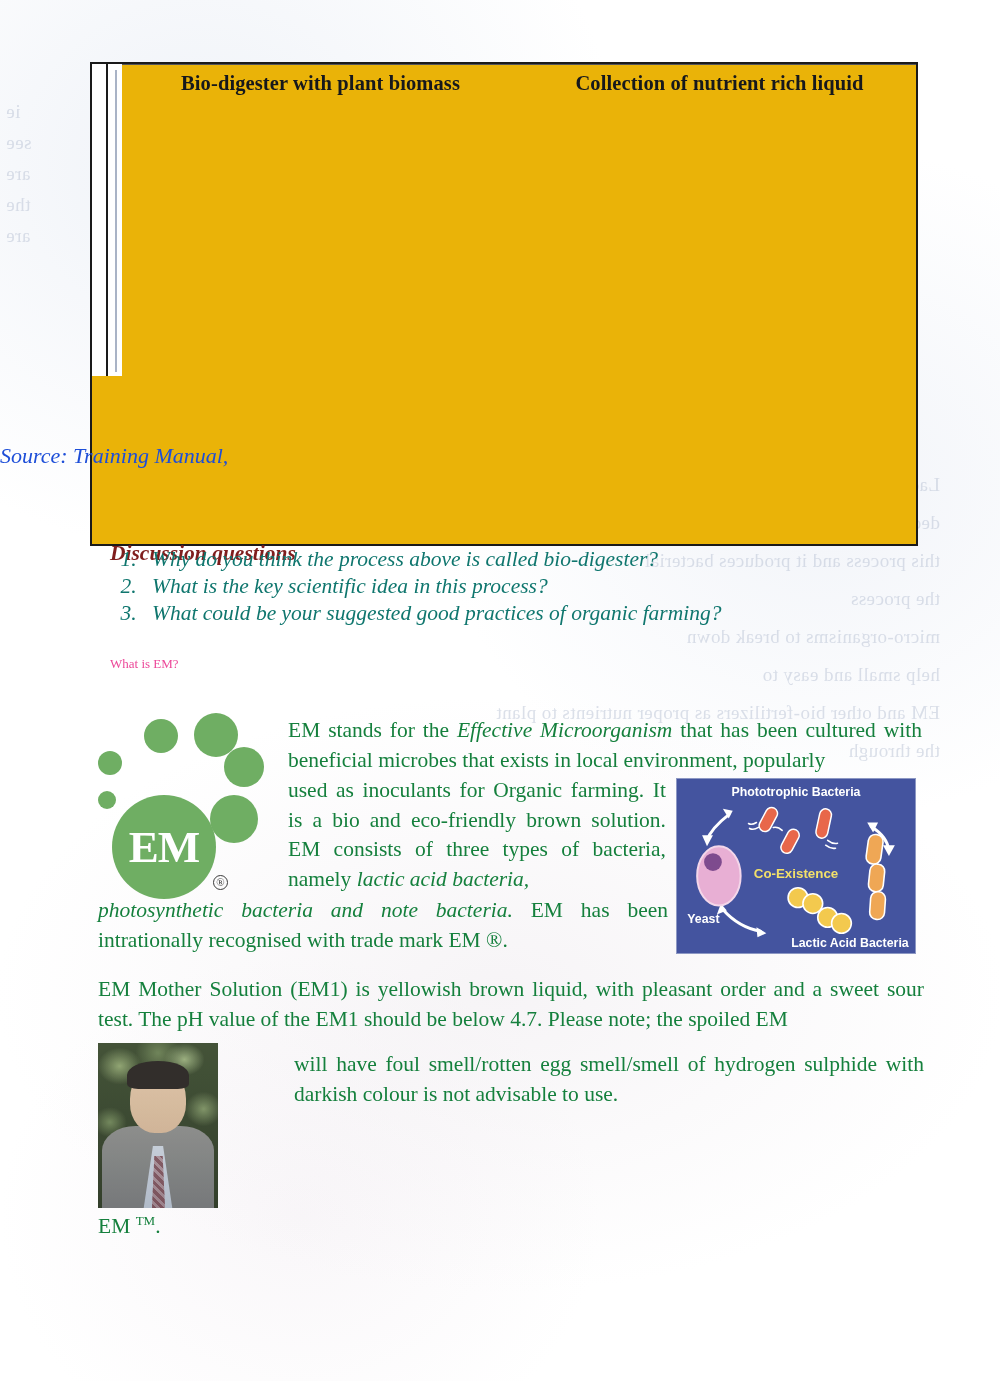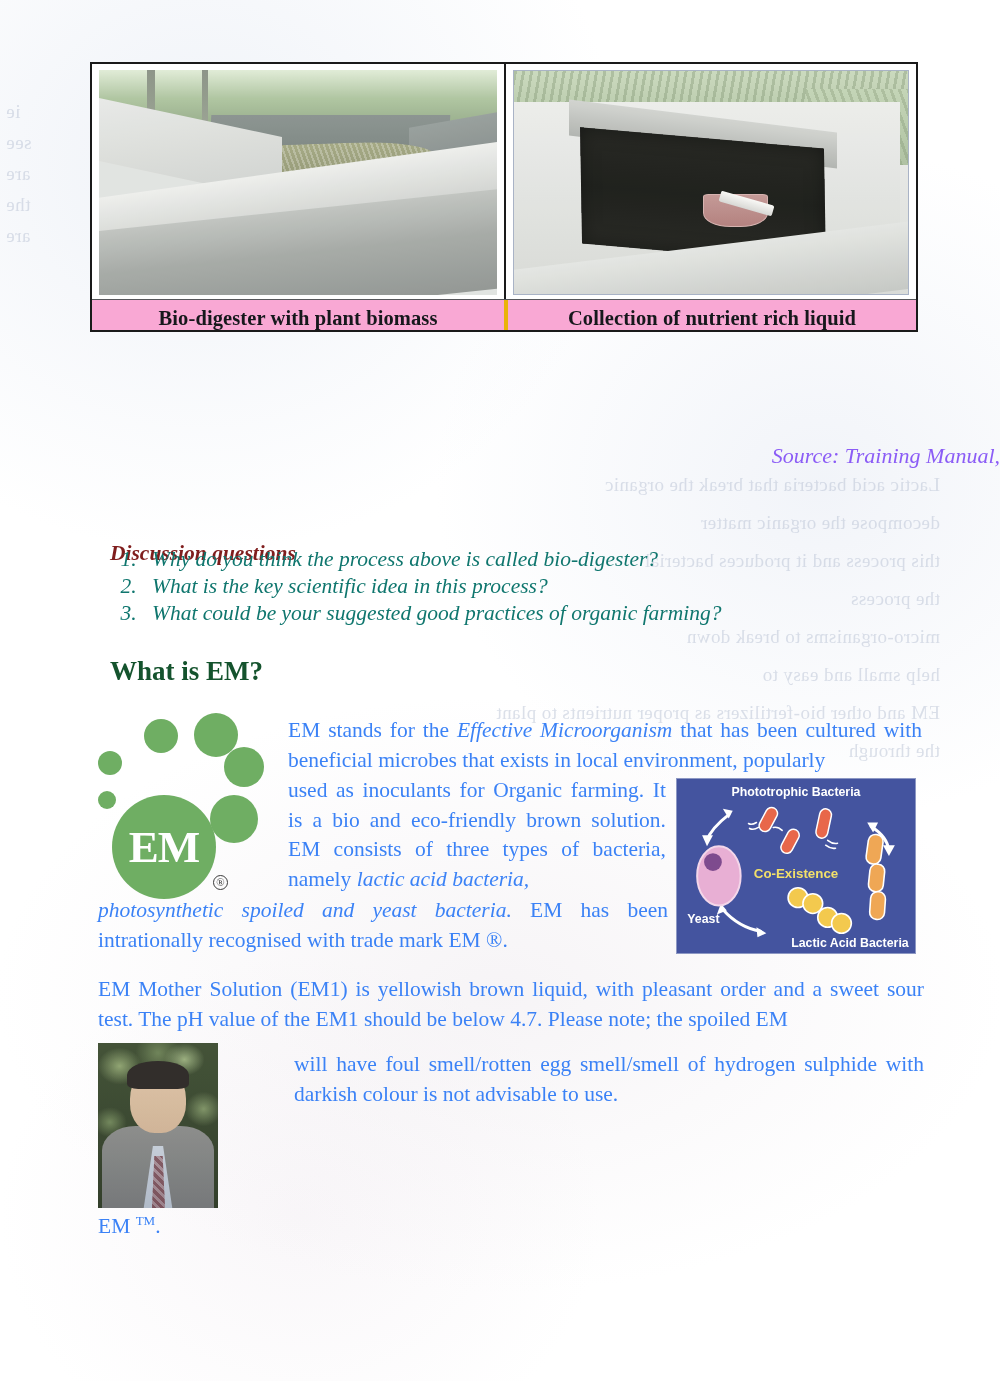--- a/index.html
+++ b/index.html
@@ -44,27 +44,26 @@
     letter-spacing: .4px;
     filter: blur(.4px);
   }
 
   
   .phototable {
     position: absolute;
     left: 90px;
     top: 62px;
     width: 828px;
-    height: 270px;
+    height: 484px;
     border: 2px solid #1a1a1a;
     box-sizing: border-box;
     z-index: 3;
-    background: #f9a8d4;
+    background: #eab308;
     display: flex;
-    flex-direction: column;
   }
   .photorow {
     display: flex;
     height: 312px;
   }
   .photocell {
     width: 50%;
     box-sizing: border-box;
     position: relative;
     overflow: hidden;
@@ -194,24 +193,24 @@
     position:absolute; left:-4%; bottom:-8%; width: 112%; height: 30%;
     background: linear-gradient(to bottom, #dcdfda, #bcc0ba);
     transform: rotate(-7deg);
   }
 
   
   .src {
     position: absolute;
     left: 0; right: 0;
     top: 443px;
-    text-align: right;
+    text-align: left;
     font-style: italic;
     font-size: 22px;
-    color: #8b5cf6;
+    color: #1d4ed8;
     z-index: 3;
   }
   .dq {
     position: absolute;
     left: 110px;
     top: 497px;
     font-style: italic;
     font-weight: bold;
     font-size: 21.5px;
     color: #7f1d1d;
@@ -231,23 +230,23 @@
     line-height: 27px;
     color: #0f766e;
     z-index: 3;
   }
   ol.questions li { padding-left: 10px; }
 
   .h-what {
     position: absolute;
     left: 110px;
     top: 656px;
-    font-weight: bold;
-    font-size: 27px;
-    color: #14532d;
+    font-weight: normal;
+    font-size: 13px;
+    color: #ec4899;
     z-index: 3;
   }
 
   
   .emlogo {
     position: absolute;
     left: 98px;
     top: 713px;
     width: 186px;
     height: 185px;
@@ -296,21 +295,21 @@
     overflow: hidden;
     box-sizing: border-box;
   }
   .emdiag svg { display: block; width: 100%; height: 100%; }
 
   
   .para {
     position: absolute;
     font-size: 21.5px;
     line-height: 29.5px;
-    color: #3b82f6;
+    color: #15803d;
     text-align: justify;
     z-index: 3;
   }
   .para i { font-style: italic; }
 
   .p-em-a { left: 288px; top: 716px; width: 634px; }
   .p-em-b { left: 288px; top: 776px; width: 378px; }
   .p-em-c { left: 98px;  top: 896px; width: 570px; }
 
   .p-mother { left: 98px; top: 975px; width: 826px; }
@@ -513,21 +512,21 @@
       <text x="120" y="100" text-anchor="middle" fill="#f2e06a" font-family="Liberation Sans, sans-serif" font-size="13.5" font-weight="bold">Co-Existence</text>
       <text x="10" y="146" fill="#ffffff" font-family="Liberation Sans, sans-serif" font-size="12.5" font-weight="bold">Yeast</text>
       <text x="234" y="170" text-anchor="end" fill="#ffffff" font-family="Liberation Sans, sans-serif" font-size="12.5" font-weight="bold">Lactic Acid Bacteria</text>
     </svg>
   </div>
 
   <div class="para p-em-a"><span>EM stands for the </span><i>Effective Microorganism</i><span> that has been cultured with beneficial microbes that exists in local environment, popularly</span></div>
 
   <div class="para p-em-b"><span>used as inoculants for Organic farming. It is a bio and eco-friendly brown solution. EM consists of three types of bacteria, namely </span><i>lactic acid bacteria,</i></div>
 
-  <div class="para p-em-c"><i>photosynthetic spoiled and yeast bacteria.</i><span> EM has been intrationally recognised with trade mark EM ®.</span></div>
+  <div class="para p-em-c"><i>photosynthetic bacteria and note bacteria.</i><span> EM has been intrationally recognised with trade mark EM ®.</span></div>
 
   <div class="para p-mother">EM Mother Solution (EM1) is yellowish brown liquid, with pleasant order and a sweet sour test. The pH value of the EM1 should be below 4.7. Please note; the spoiled EM</div>
 
   <div class="portrait">
     <div class="foliage"></div>
     <div class="body"></div>
     <div class="shirt"></div>
     <div class="tie"></div>
     <div class="head"></div>
     <div class="hair"></div>

